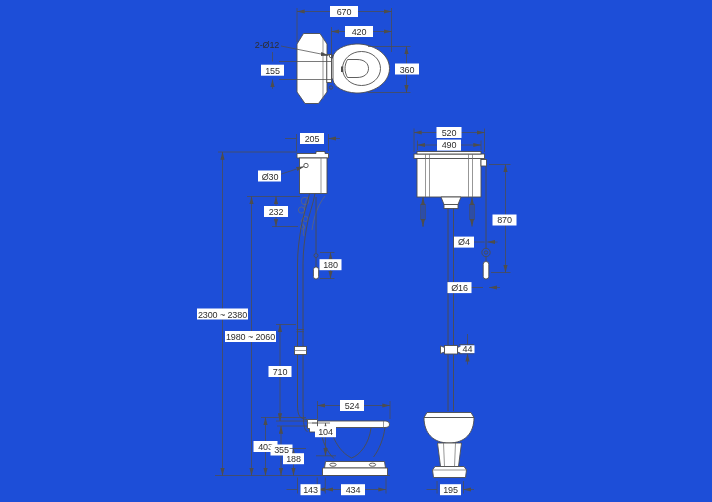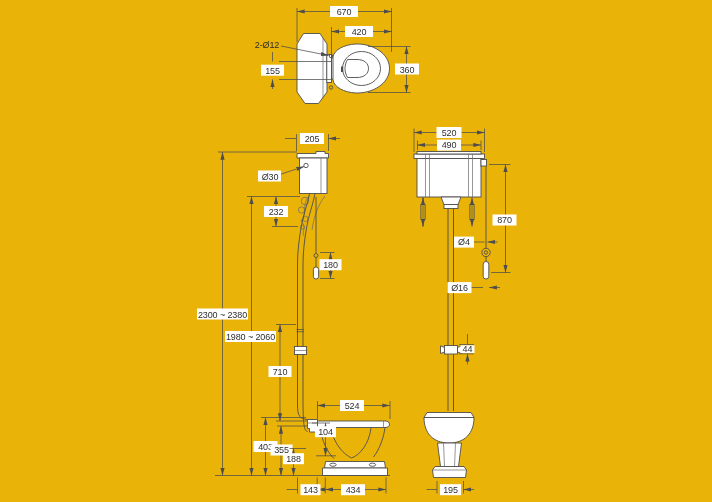--- a/index.html
+++ b/index.html
@@ -1,16 +1,16 @@
 <!DOCTYPE html>
 <html><head>
 <meta charset="utf-8">
 <style>
   html,body{margin:0;padding:0;background:#ffffff;}
-  .canvas{position:relative;width:712px;height:502px;background:#eab308;overflow:hidden;
+  .canvas{position:relative;width:712px;height:502px;background:#1d4ed8;overflow:hidden;
           font-family:"Liberation Sans", sans-serif;}
   svg{display:block;}
   .ol{stroke:#4d4d4d;stroke-width:0.9;fill:#ffffff;}           
   .op{stroke:#4d4d4d;stroke-width:0.9;fill:none;}              
   .th{stroke:#6a6a6a;stroke-width:0.7;fill:none;}              
   .dl{stroke:#4d4d4d;stroke-width:0.75;fill:none;}             
   .bg{fill:#ffffff;stroke:none;}
   .t{fill:#2e2e2e;font-size:9px;text-anchor:middle;letter-spacing:-0.1px;}
 </style>
 </head>

